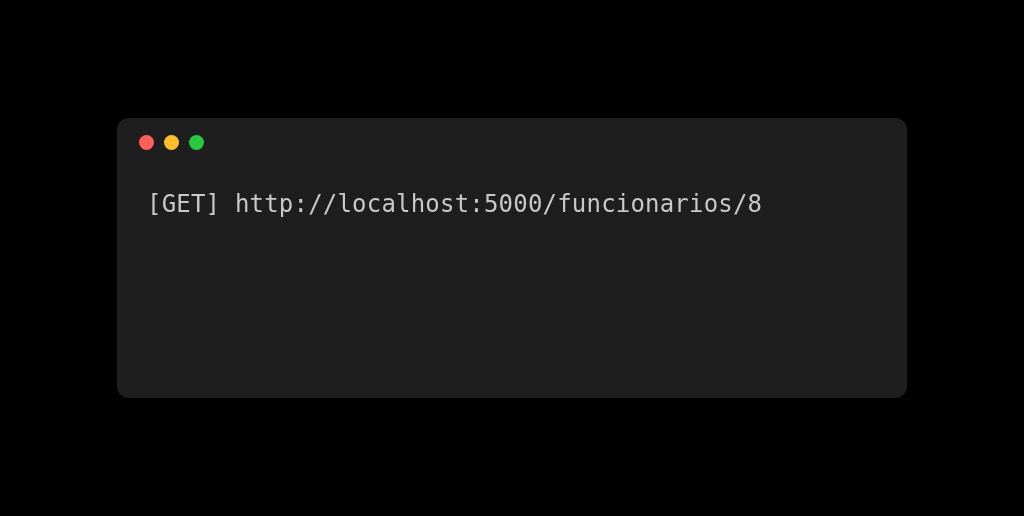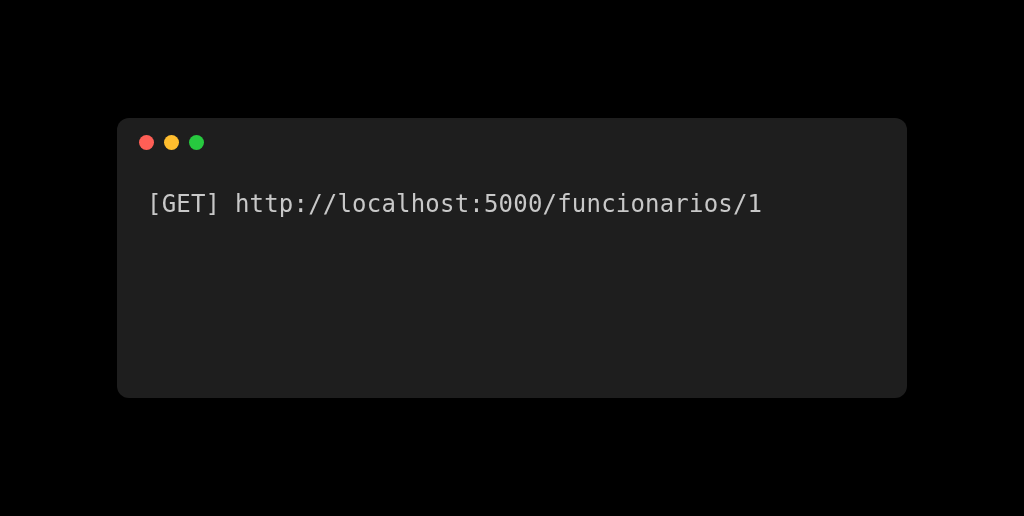--- a/index.html
+++ b/index.html
@@ -58,15 +58,15 @@
 </head>
 <body>
 
 <div class="terminal-window">
   <div class="titlebar">
     <div class="traffic-light red"></div>
     <div class="traffic-light yellow"></div>
     <div class="traffic-light green"></div>
   </div>
   <div class="terminal-body">
-    <div class="terminal-line">[GET] http://localhost:5000/funcionarios/1</div>
+    <div class="terminal-line">[GET] http://localhost:5000/funcionarios/8</div>
   </div>
 </div>
 
 </body></html>

